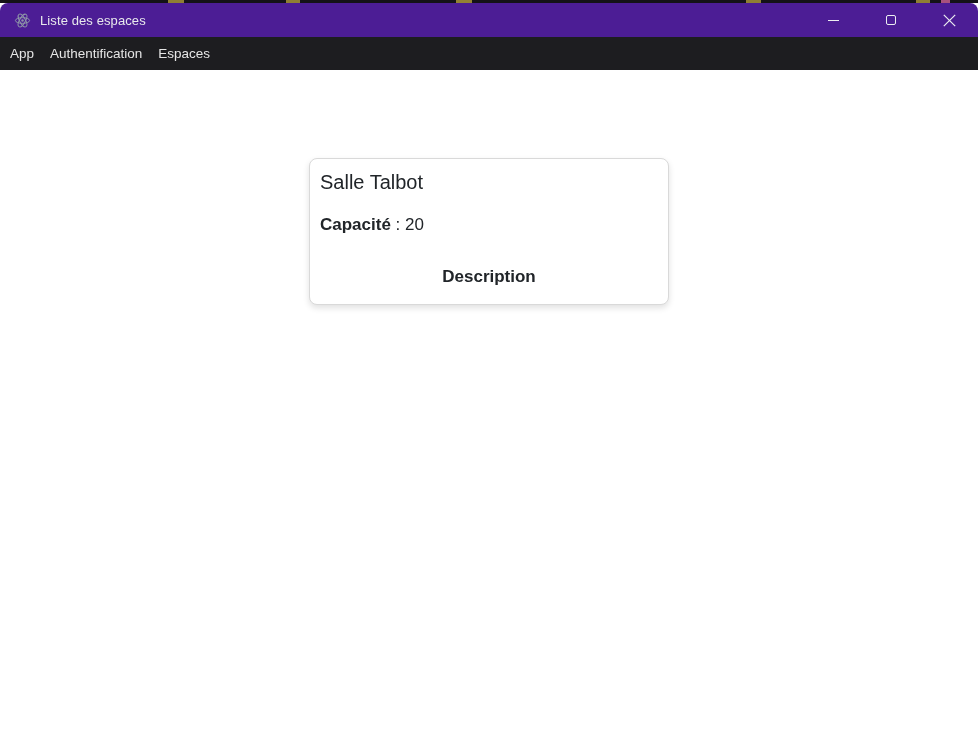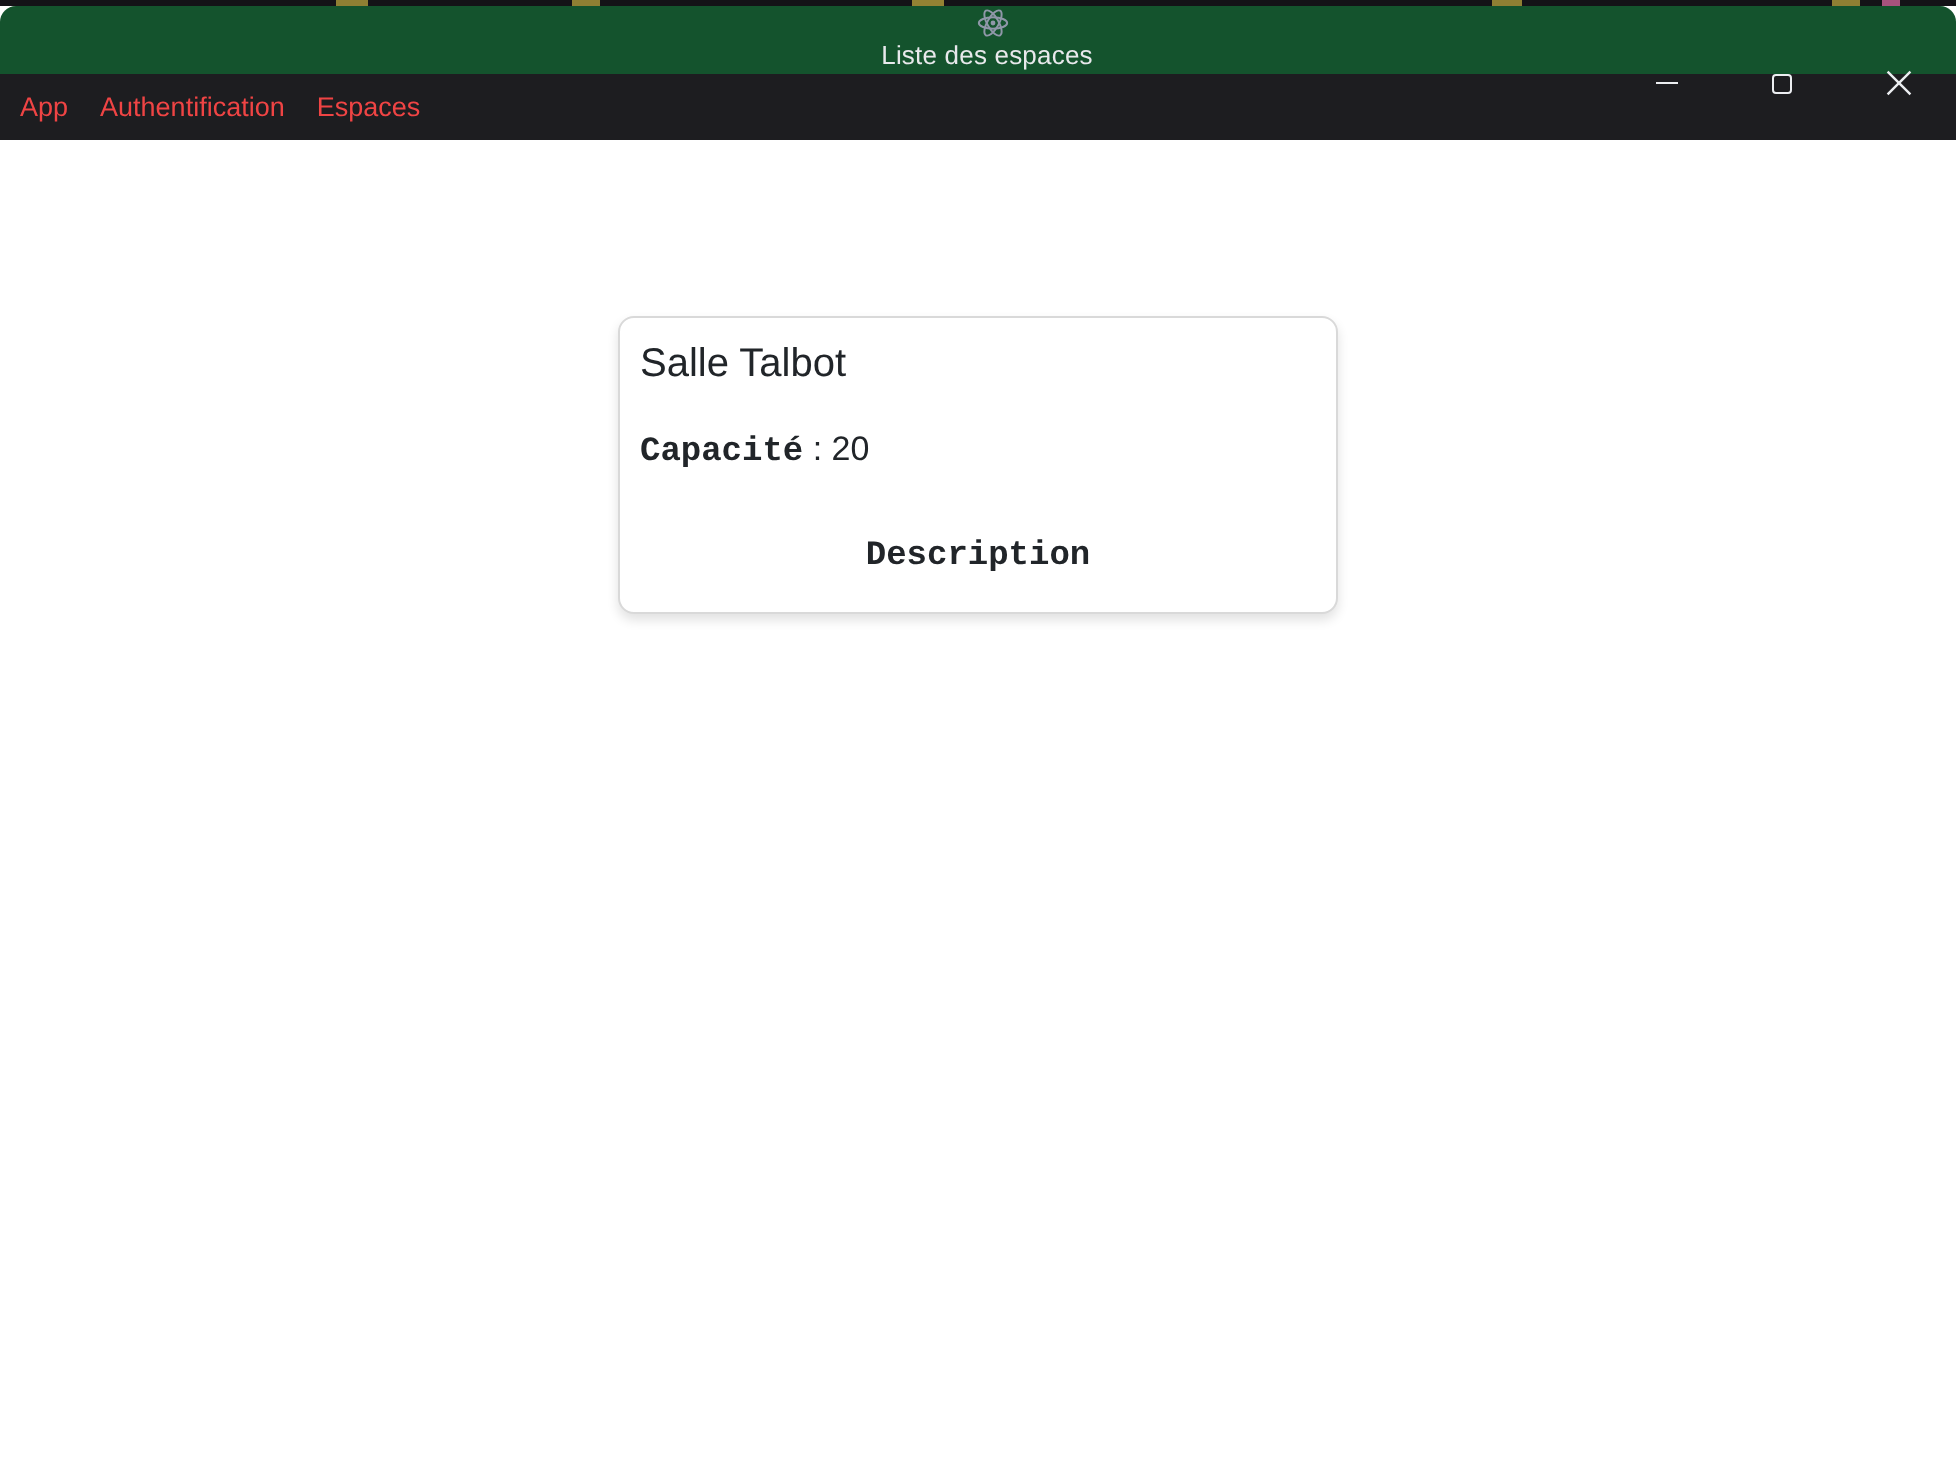--- a/index.html
+++ b/index.html
@@ -27,26 +27,25 @@
   .speck.s1 { left: 168px; width: 16px; background: #8f7f33; }
   .speck.s2 { left: 286px; width: 14px; background: #8f7f33; }
   .speck.s3 { left: 456px; width: 16px; background: #938233; }
   .speck.s4 { left: 746px; width: 15px; background: #8f7f33; }
   .speck.s5 { left: 916px; width: 14px; background: #8f7f33; }
   .speck.s6 { left: 941px; width: 9px;  background: #a8527d; }
 
   
   .titlebar {
     height: 34px;
-    background: #14532d;
+    background: #4c1d95;
     display: flex;
     align-items: center;
     color: #e3e4e8;
     border-radius: 8px 8px 0 0;
-    flex-direction: column;
   }
   .app-icon {
     margin-left: 14px;
     width: 17px; height: 17px;
     display: inline-flex;
     align-items: center;
     justify-content: center;
     flex: 0 0 auto;
   }
   .app-icon svg { width: 17px; height: 17px; }
@@ -83,21 +82,21 @@
 
   
   .menubar {
     height: 33px;
     background: #1d1d20;
     display: flex;
     align-items: center;
     padding-left: 2px;
   }
   .menu-item {
-    color: #ef4444;
+    color: #e5e5e5;
     font-size: 13.5px;
     padding: 0 8px;
     height: 100%;
     display: flex;
     align-items: center;
     background: transparent;
     border: none;
     cursor: default;
     white-space: nowrap;
   }
@@ -136,21 +135,21 @@
     font-size: 17px;
     line-height: 26px;
     margin: 0 0 24px 0;
     color: #212529;
   }
   .card p.desc {
     line-height: 30px;
     margin-bottom: 0;
     text-align: center;
   }
-  .card strong { font-weight: 700; font-family: Liberation Mono, monospace; }
+  .card strong { font-weight: 700; }
   .desc-label { display: block; }
 </style>
 </head>
 <body>
 
 <div class="window">
 
   <div class="top-edge">
     <span class="speck s1"></span>
     <span class="speck s2"></span>

